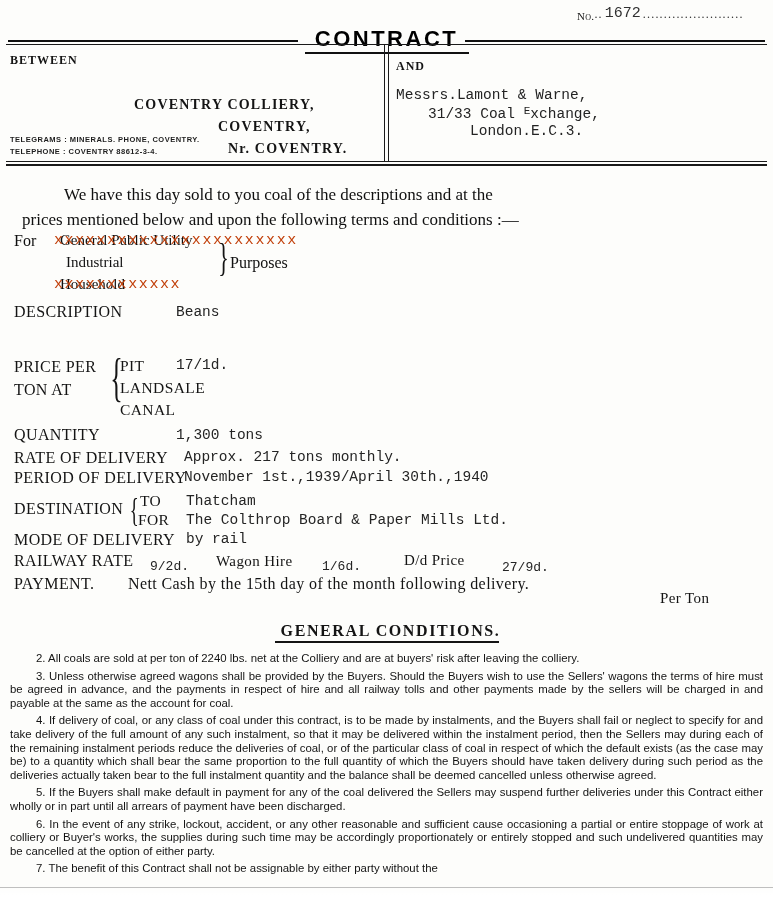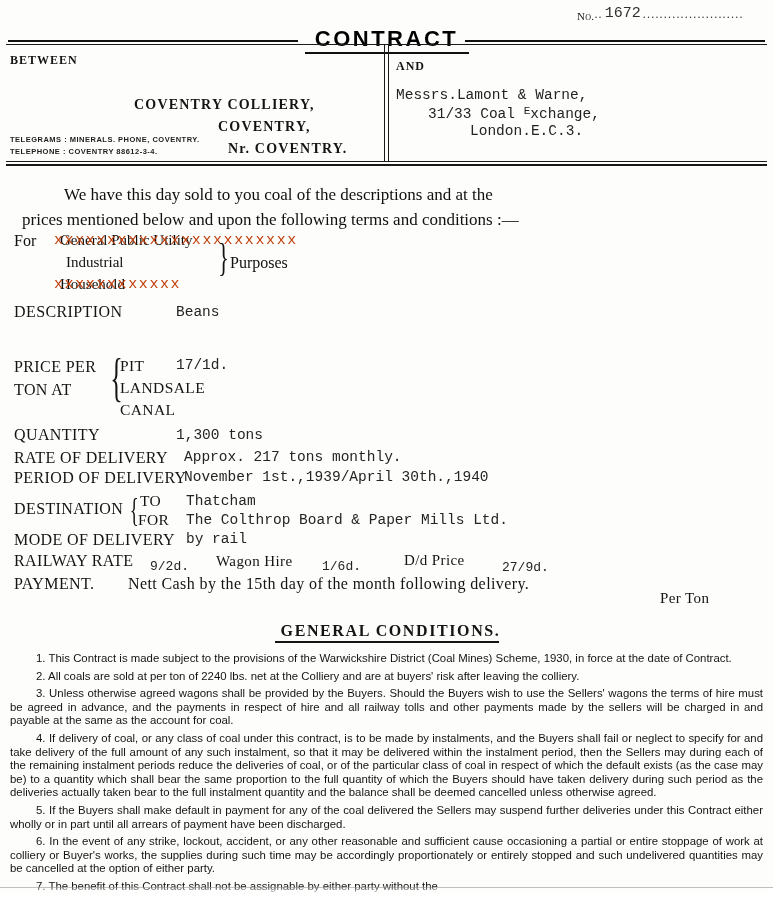--- a/index.html
+++ b/index.html
@@ -408,21 +408,20 @@
   <div class="field-val val-small" style="left:502px; top:560px;">27/9d.</div>
   <div class="field-label" style="left:660px; top:553px; font-size:15px;margin-top:37px;">Per Ton</div>
 
   <div class="field-label" style="left:14px; top:575px;">PAYMENT.</div>
   <div class="field-label" style="left:128px; top:575px;">Nett Cash by the 15th day of the month following delivery.</div>
 
   <div class="gc-title">GENERAL  CONDITIONS.</div>
   <div class="gc-underline"></div>
 
   <div class="conditions">
-    <div class="clause">1.  This Contract is made subject to the provisions of the Warwickshire District (Coal Mines) Scheme, 1930, in force at the date of Contract.</div>
     <div class="clause">2.  All coals are sold at per ton of 2240 lbs. net at the Colliery and are at buyers' risk after leaving the colliery.</div>
     <div class="clause">3.  Unless otherwise agreed wagons shall be provided by the Buyers.  Should the Buyers wish to use the Sellers' wagons the terms of hire must be agreed in advance, and the payments in respect of hire and all railway tolls and other payments made by the sellers will be charged in and payable at the same as the account for coal.</div>
     <div class="clause">4.  If delivery of coal, or any class of coal under this contract, is to be made by instalments, and the Buyers shall fail or neglect to specify for and take delivery of the full amount of any such instalment, so that it may be delivered within the instalment period, then the Sellers may during each of the remaining instalment periods reduce the deliveries of coal, or of the particular class of coal in respect of which the default exists (as the case may be) to a quantity which shall bear the same proportion to the full quantity of which the Buyers should have taken delivery during such period as the deliveries actually taken bear to the full instalment quantity and the balance shall be deemed cancelled unless otherwise agreed.</div>
     <div class="clause">5.  If the Buyers shall make default in payment for any of the coal delivered the Sellers may suspend further deliveries under this Contract either wholly or in part until all arrears of payment have been discharged.</div>
     <div class="clause">6.  In the event of any strike, lockout, accident, or any other reasonable and sufficient cause occasioning a partial or entire stoppage of work at colliery or Buyer's works, the supplies during such time may be accordingly proportionately or entirely stopped and such undelivered quantities may be cancelled at the option of either party.</div>
     <div class="clause clause-last">7.  The benefit of this Contract shall not be assignable by either party without the</div>
   </div>
 
   <div class="bottom-fade"></div>
   <div class="bottom-edge"></div>

